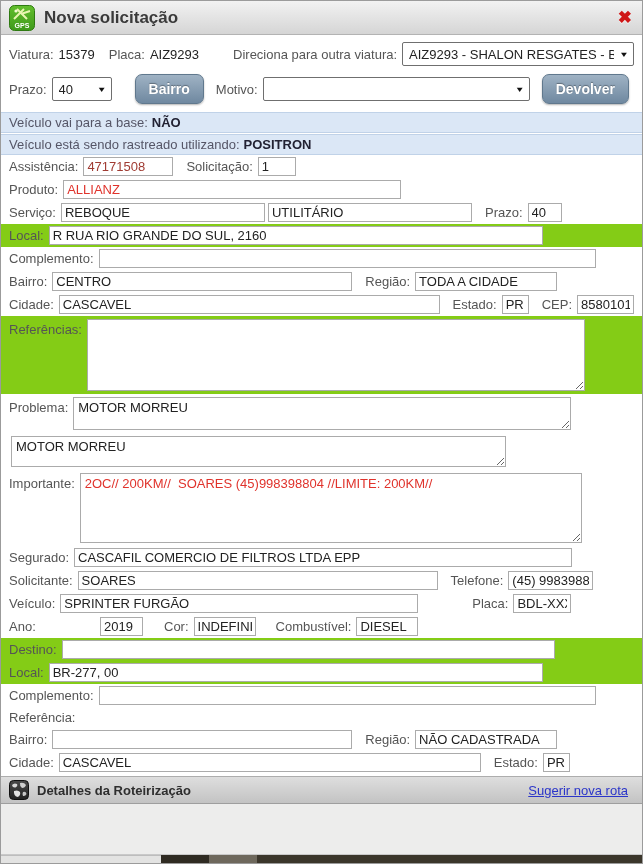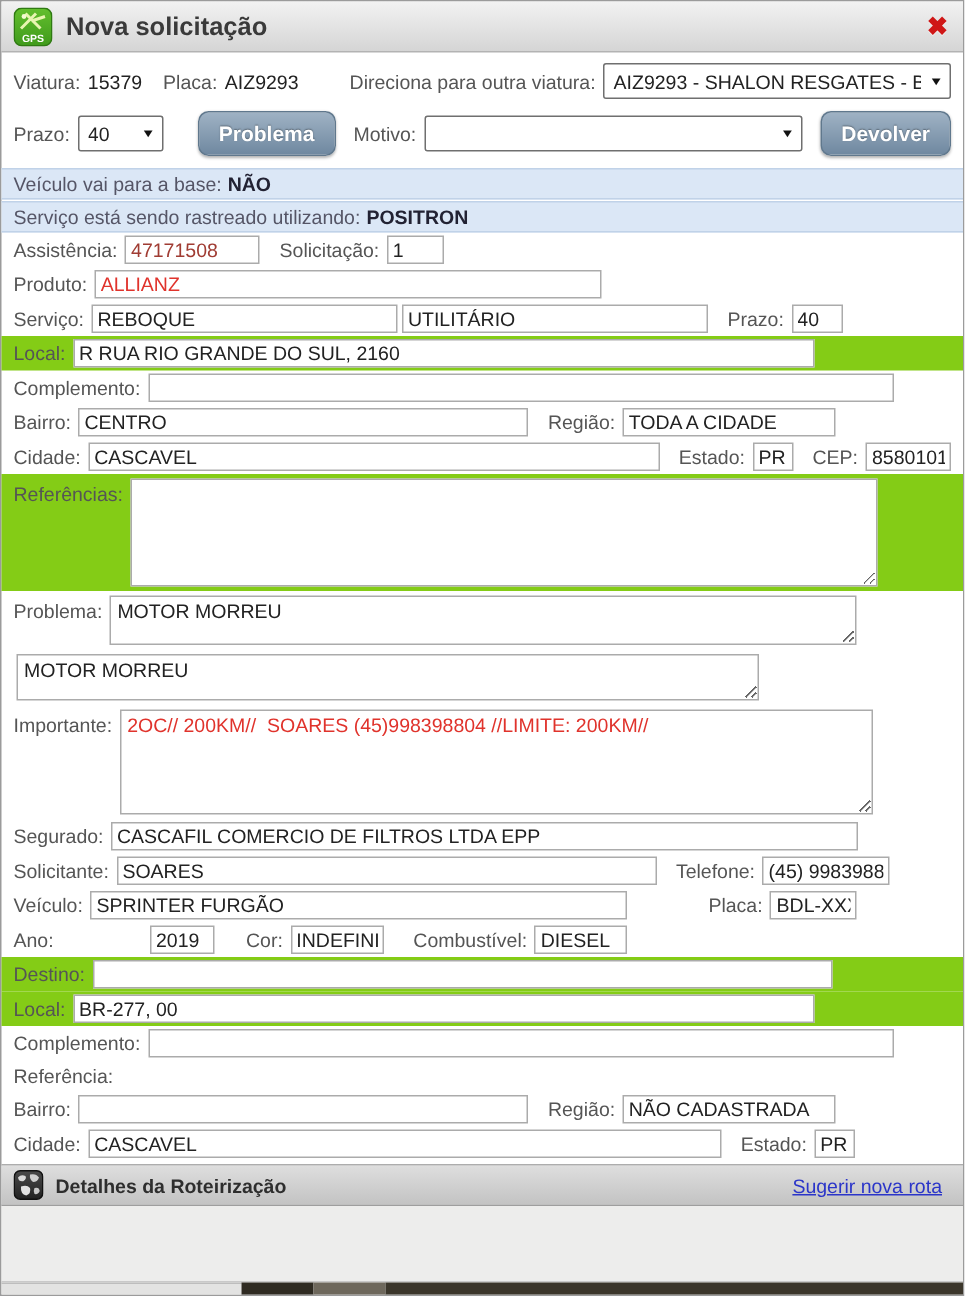--- a/index.html
+++ b/index.html
@@ -133,37 +133,37 @@
         <span class="sel-text">AIZ9293 - SHALON RESGATES - BRANCO - 15379 - CAM</span>
         <span class="sel-arrow">▼</span>
       </div>
     </div>
     <div class="hdr-row">
       <span class="lbl">Prazo:</span>
       <div class="sel" style="width:60px;">
         <span class="sel-text">40</span>
         <span class="sel-arrow">▼</span>
       </div>
-      <button class="btn" style="margin-left:23px;">Problema</button>
+      <button class="btn" style="margin-left:23px;">Bairro</button>
       <span class="lbl" style="margin-left:12px;">Motivo:</span>
       <div class="sel" style="width:267px;">
         <span class="sel-text"></span>
         <span class="sel-arrow">▼</span>
       </div>
       <button class="btn" style="margin-left:12px;">Devolver</button>
     </div>
   </div>
 
   <div style="margin-top:5px;">
     <div class="notice">
       <span>Veículo vai para a base:</span>
       <b>NÃO</b>
     </div>
     <div class="notice">
-      <span>Serviço está sendo rastreado utilizando:</span>
+      <span>Veículo está sendo rastreado utilizando:</span>
       <b>POSITRON</b>
     </div>
   </div>
 
   <div class="form">
 
     <div class="row">
       <span class="lbl">Assistência:</span>
       <input class="txt dkred" style="width: 90px;" value="47171508">
       <span class="lbl gap">Solicitação:</span>

